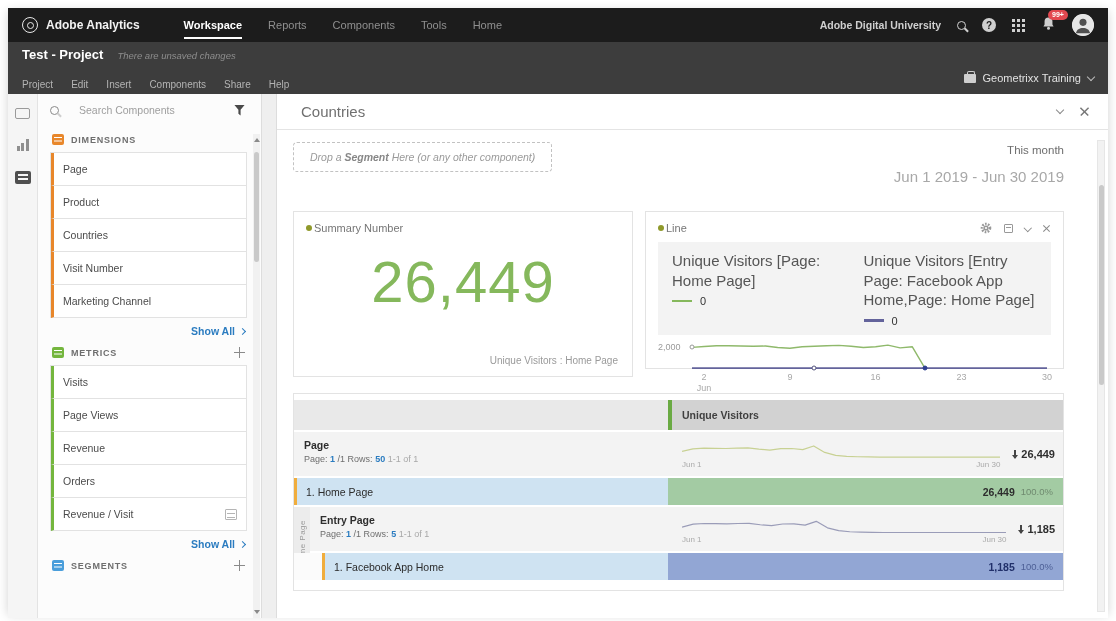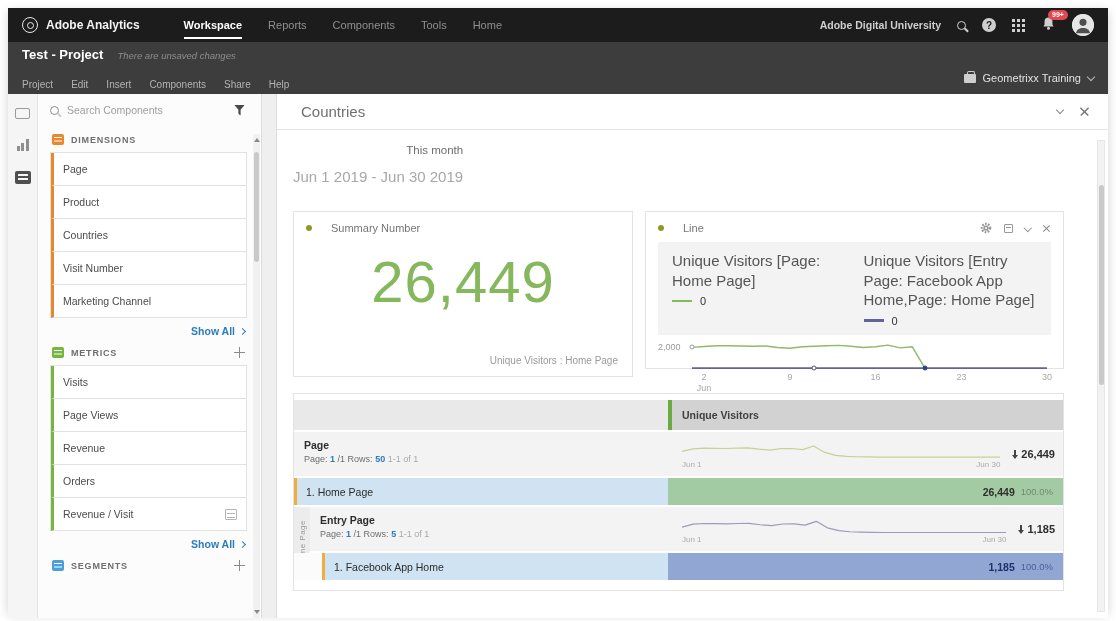--- a/index.html
+++ b/index.html
@@ -45,21 +45,21 @@
   .content{display:flex;height:524px;background:#efefef;}
   .rail{width:30px;background:#f5f5f5;border-right:1px solid #e3e3e3;display:flex;flex-direction:column;align-items:center;padding-top:14px;gap:20px;flex:none;}
   .rail-panels{width:15px;height:11px;border:1.5px solid #9a9a9a;border-radius:2px;}
   .rail-viz{display:flex;align-items:flex-end;gap:1.5px;height:12px;}
   .rail-viz i{width:3px;background:#8f8f8f;}
   .rail-viz i:nth-child(1){height:5px;} .rail-viz i:nth-child(2){height:8px;} .rail-viz i:nth-child(3){height:12px;}
   .rail-comp{width:16px;height:13px;background:#4f4f4f;border-radius:2px;position:relative;}
   .rail-comp::after{content:"";position:absolute;left:3px;top:3px;right:3px;height:2px;background:#f5f5f5;box-shadow:0 4px 0 #f5f5f5;}
 
   .sidebar{width:224px;background:#fcfcfc;border-right:1px solid #ddd;padding:10px 14px 0 12px;position:relative;flex:none;overflow:hidden;}
-  .search-row{display:flex;align-items:center;gap:8px;margin-bottom:18px;padding-right:2px;}
+  .search-row{display:flex;align-items:center;gap:20px;margin-bottom:18px;padding-right:2px;}
   .search-input{flex:1;color:#9e9e9e;font-size:10.5px;}
   .funnel{width:11px;height:11px;background:#4a4a4a;clip-path:polygon(0 0,100% 0,60% 48%,60% 100%,40% 85%,40% 48%);}
   .sec-header{display:flex;align-items:center;gap:7px;margin:10px 2px 7px 2px;}
   .sec-icon{width:12px;height:11px;border-radius:2px;position:relative;flex:none;}
   .sec-icon::after{content:"";position:absolute;left:2px;top:2.5px;right:2px;height:1.8px;background:#fff;box-shadow:0 3.5px 0 #fff;}
   .sec-label{font-size:9px;font-weight:bold;letter-spacing:.8px;color:#6e6e6e;flex:1;}
   .plus-icon{width:11px;height:11px;background:linear-gradient(#8a8a8a,#8a8a8a) center/11px 1.4px no-repeat,linear-gradient(#8a8a8a,#8a8a8a) center/1.4px 11px no-repeat;cursor:pointer;}
   .comp-list{border:1px solid #e2e2e2;border-bottom:none;}
   .comp-item{background:#fff;border-bottom:1px solid #e2e2e2;border-left:3px solid;height:33px;display:flex;align-items:center;padding:0 9px;font-size:10.5px;color:#4b4b4b;cursor:grab;justify-content:space-between;}
   .calc-icon{width:12px;height:11px;border:1px solid #b5b5b5;border-radius:1px;background:linear-gradient(#b5b5b5,#b5b5b5) 50% 3px/8px 1px no-repeat,linear-gradient(#b5b5b5,#b5b5b5) 50% 7px/8px 1px no-repeat;}
@@ -79,21 +79,21 @@
   .main-body{flex:1;padding:12px 44px 0 16px;position:relative;}
   .drop-date-row{display:flex;justify-content:space-between;align-items:flex-start;}
   .dropzone{border:1px dashed #c2c2c2;border-radius:4px;padding:8px 16px;font-size:10.5px;font-style:italic;color:#9a9a9a;}
   .dropzone b{color:#878787;}
   .daterange{text-align:right;margin-top:2px;}
   .dr-label{font-size:11.5px;color:#6e6e6e;}
   .dr-dates{font-size:15px;color:#a8a8a8;margin-top:12px;}
 
   .viz-row{display:flex;gap:12px;margin-top:26px;}
   .panel{border:1px solid #e3e3e3;background:#fff;}
-  .panel-title-row{display:flex;align-items:center;gap:19px;padding:10px 12px 4px;}
+  .panel-title-row{display:flex;align-items:center;gap:2px;padding:10px 12px 4px;}
   .viz-dot{width:6px;height:6px;border-radius:50%;background:#8f992b;flex:none;}
   .panel-title{font-size:11px;color:#767676;}
   .pt-icons{margin-left:auto;display:flex;align-items:center;gap:12px;}
   .copy-icon{width:9px;height:9px;border:1.3px solid #999;border-radius:1px;background:linear-gradient(#999,#999) center/5px 1.2px no-repeat;}
   .x-sm{width:9px;height:9px;background:linear-gradient(#888,#888) center/11px 1.4px no-repeat,linear-gradient(#888,#888) center/1.4px 11px no-repeat;transform:rotate(45deg);cursor:pointer;}
   .chev-sm{width:5.5px;height:5.5px;border-right:1.4px solid #888;border-bottom:1.4px solid #888;transform:rotate(45deg);cursor:pointer;}
 
   .summary-panel{width:340px;height:166px;position:relative;}
   .big-number{font-size:58px;font-weight:300;color:#85b85c;text-align:center;margin-top:10px;letter-spacing:1px;}
   .summary-caption{position:absolute;right:14px;bottom:10px;font-size:10px;color:#9a9a9a;}
@@ -317,20 +317,23 @@
       <div class="main-header">
         <span class="main-title">Countries</span>
         <span class="mh-icons">
           <span class="chev gray"></span>
           <span class="x-icon"></span>
         </span>
       </div>
 
       <div class="main-body">
         <div class="drop-date-row">
+          <div class="dropzone">
+            <span>Drop a </span><b>Segment</b><span> Here (or any other component)</span>
+          </div>
           <div class="daterange">
             <div class="dr-label">This month</div>
             <div class="dr-dates">Jun 1 2019 - Jun 30 2019</div>
           </div>
         </div>
 
         <div class="viz-row">
 
           <section class="panel summary-panel">
             <div class="panel-title-row">

